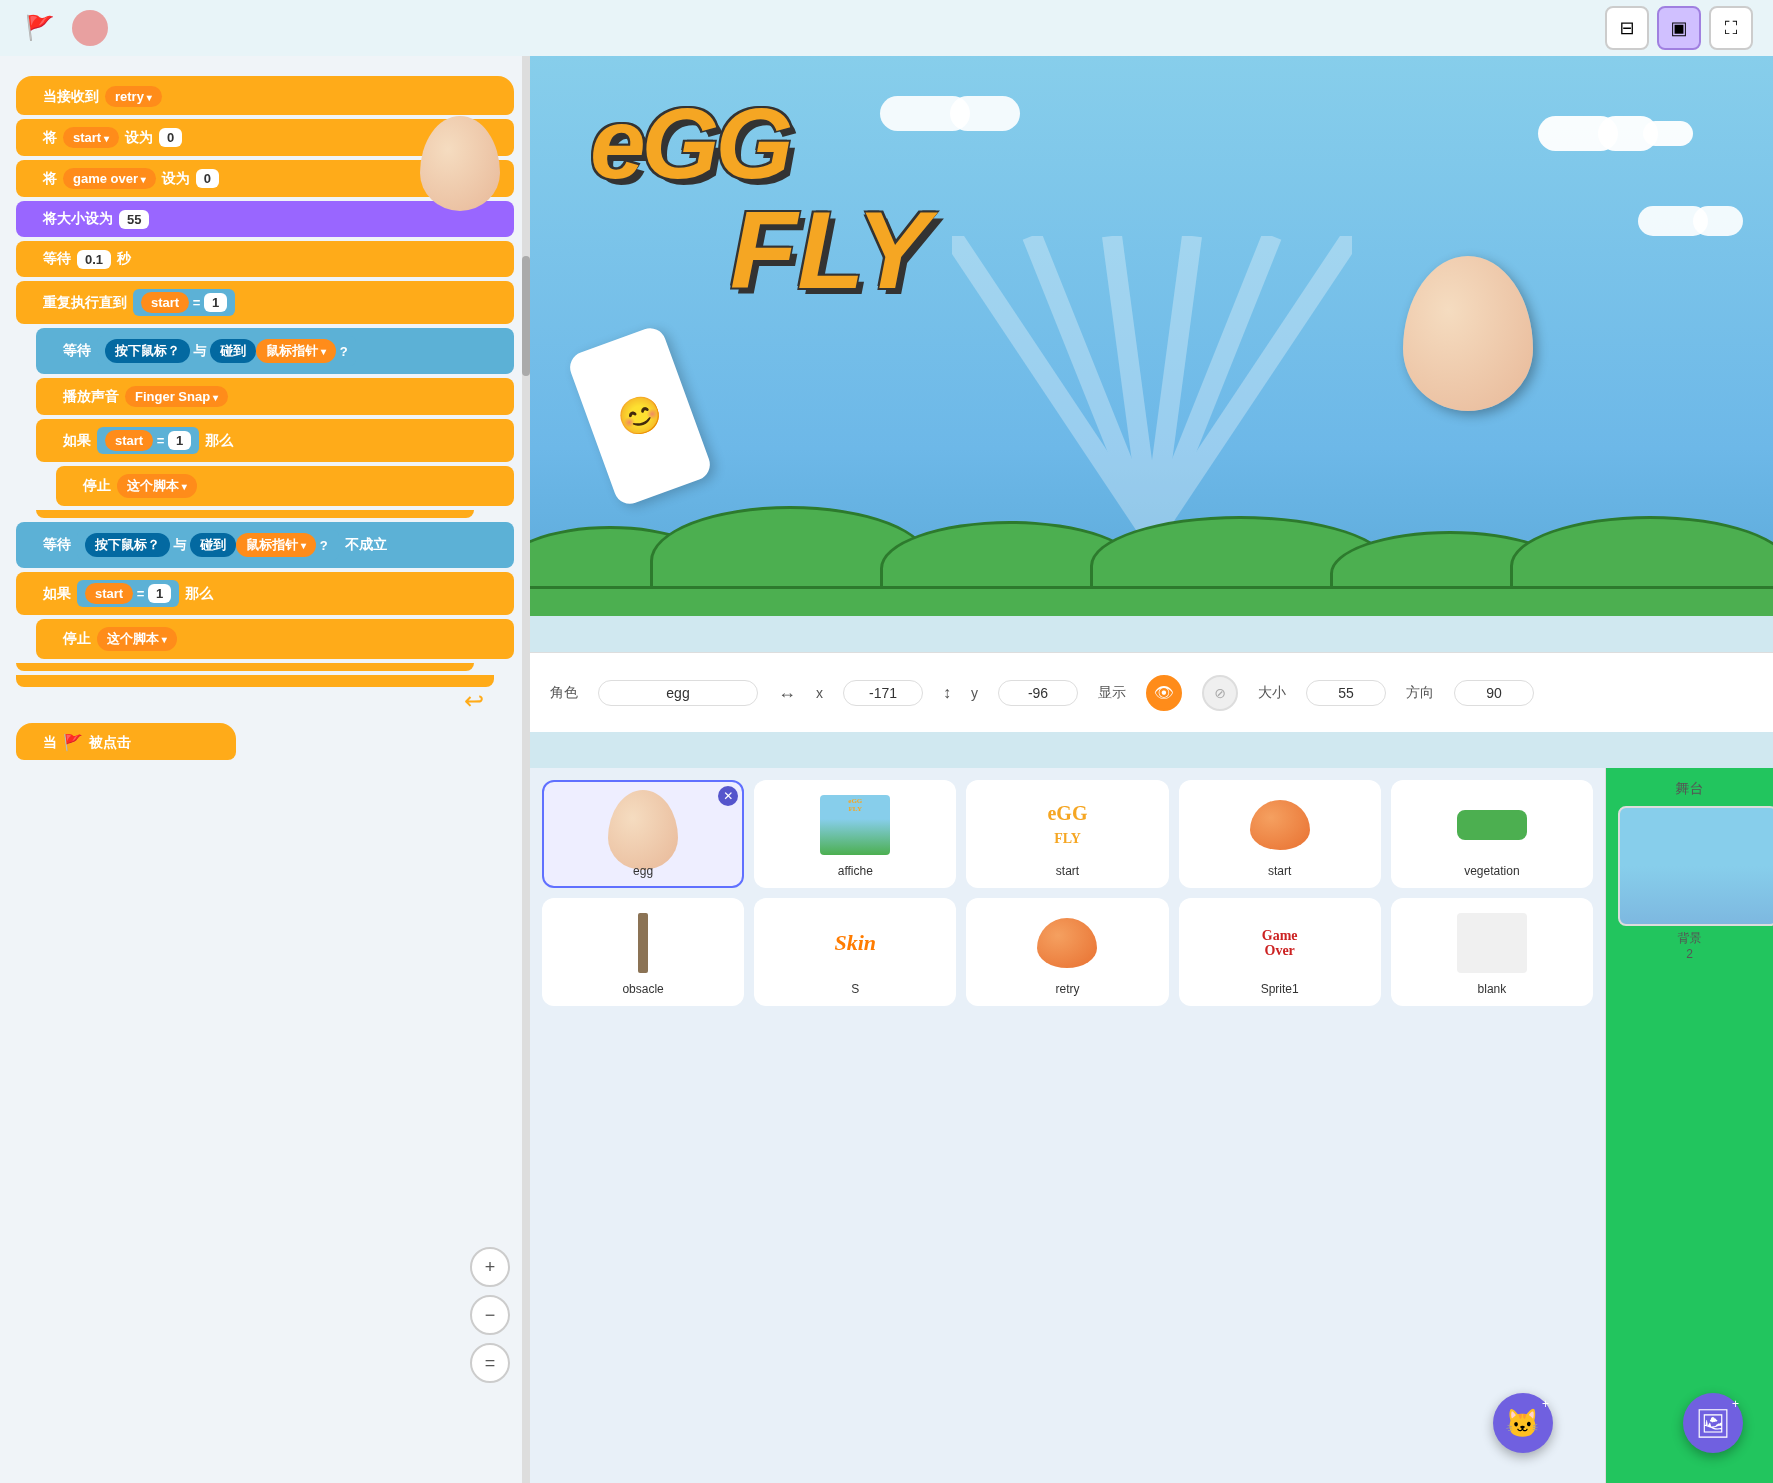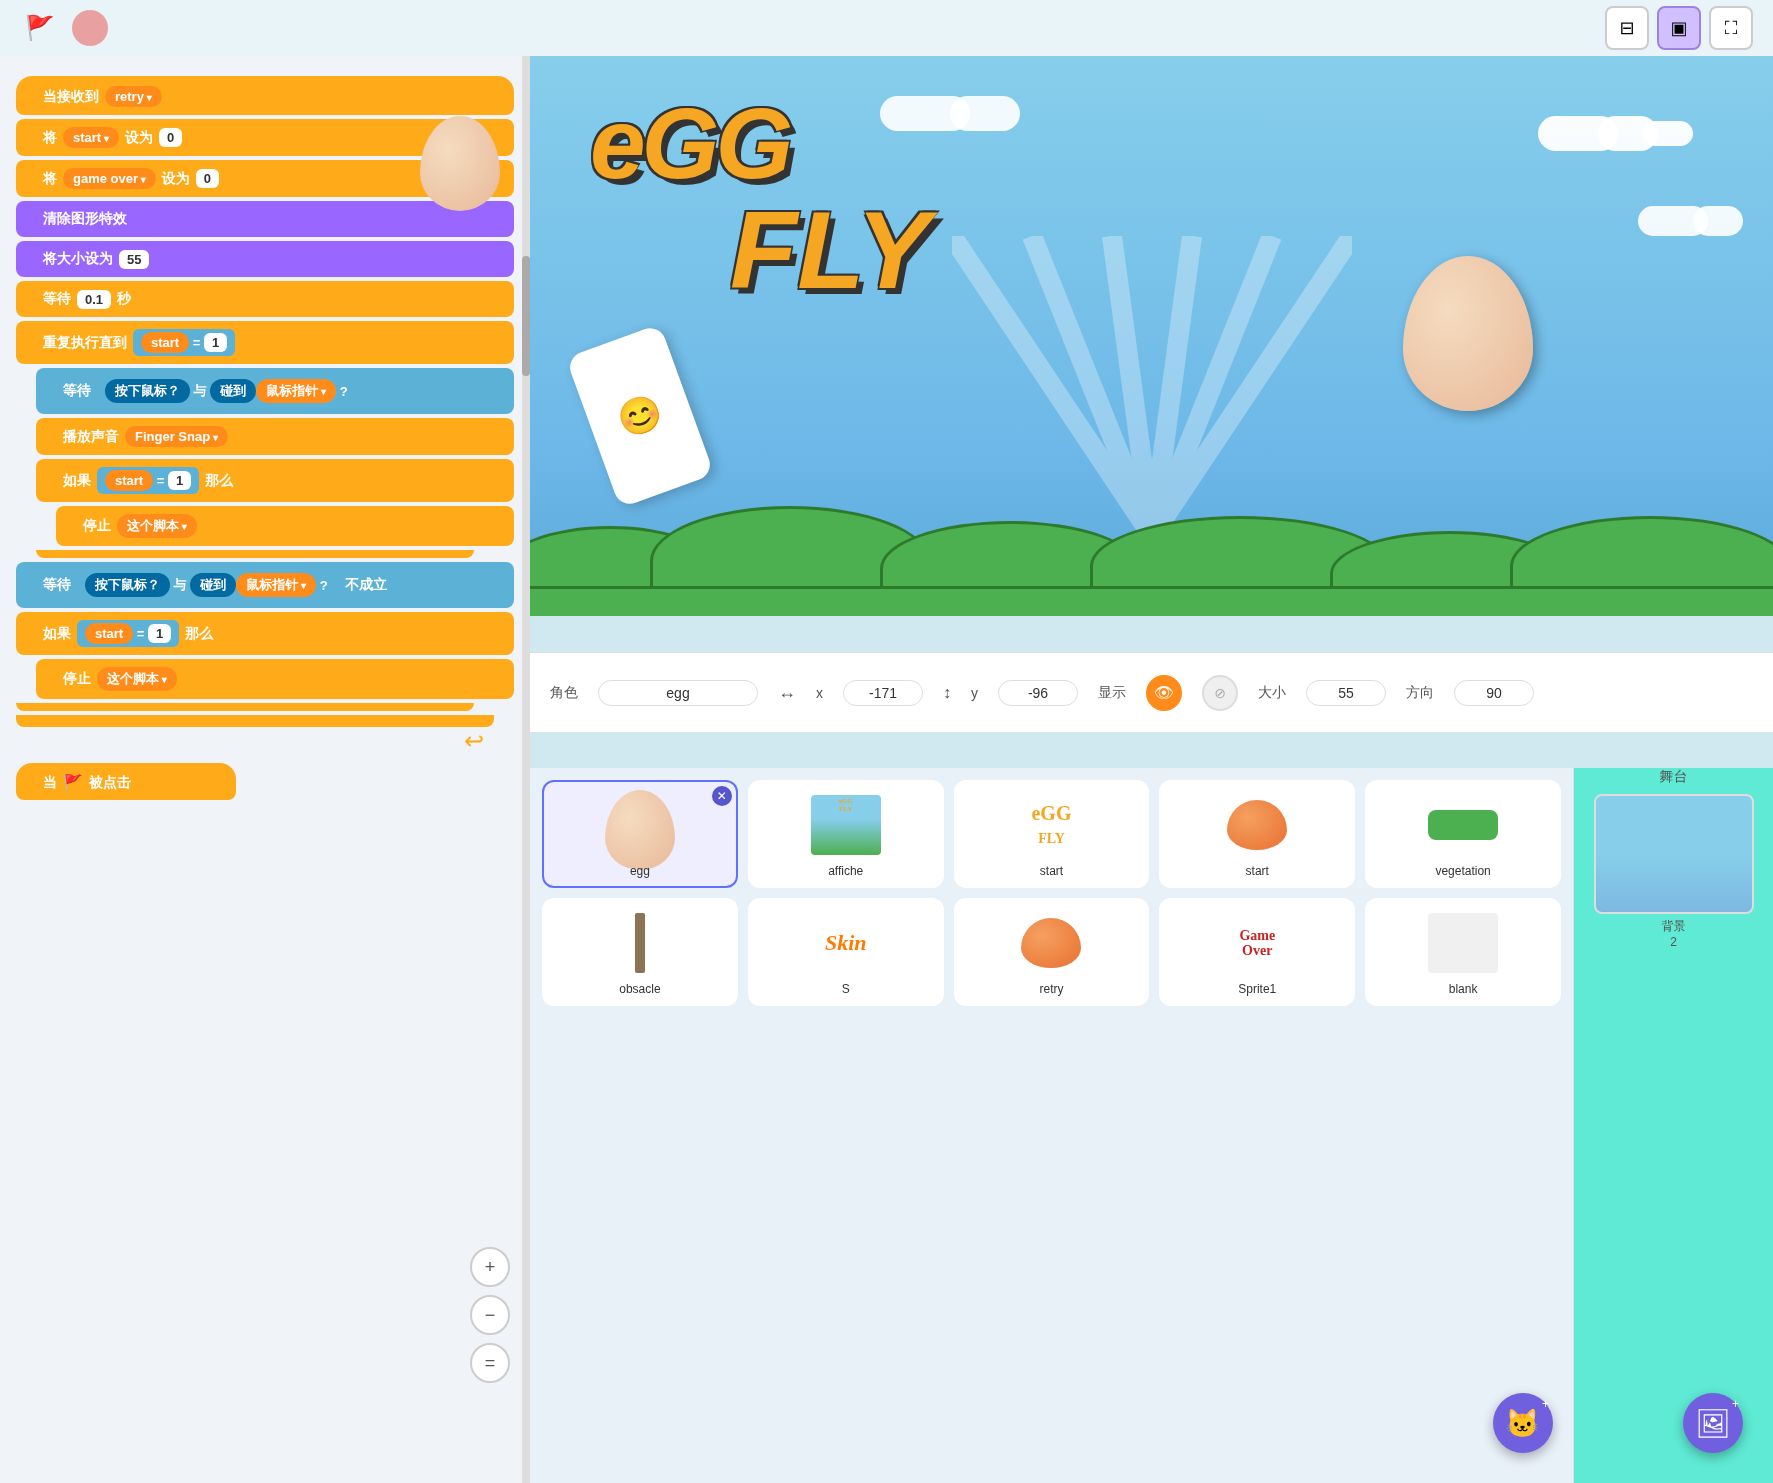--- a/index.html
+++ b/index.html
@@ -381,22 +381,23 @@
       background: #5555cc;
       border-radius: 50%;
       color: white;
       font-size: 12px;
       display: flex; align-items: center; justify-content: center;
       cursor: pointer;
     }
 
     
     .stage-panel {
-      width: 200px;
-      background: #5eead4;
+      width: 168px;
+      padding: 12px;
+      background: #22c55e;
       border-left: 1px solid #ddd;
       flex-shrink: 0;
     }
     .stage-title {
       font-size: 14px;
       color: #555;
       text-align: center;
       margin-bottom: 8px;
     }
     .stage-thumbnail {
@@ -559,23 +560,20 @@
         <span class="block-input">0</span>
       </div>
 
       <div class="block block-orange">
         <span>将</span>
         <span class="block-pill-orange dropdown-arrow">game over</span>
         <span>设为</span>
         <span class="block-input">0</span>
       </div>
 
-      <div class="block block-purple">
-        <span>清除图形特效</span>
-      </div>
 
       <div class="block block-purple">
         <span>将大小设为</span>
         <span class="block-input">55</span>
       </div>
 
       <div class="block block-orange">
         <span>等待</span>
         <span class="block-input">0.1</span>
         <span>秒</span>

